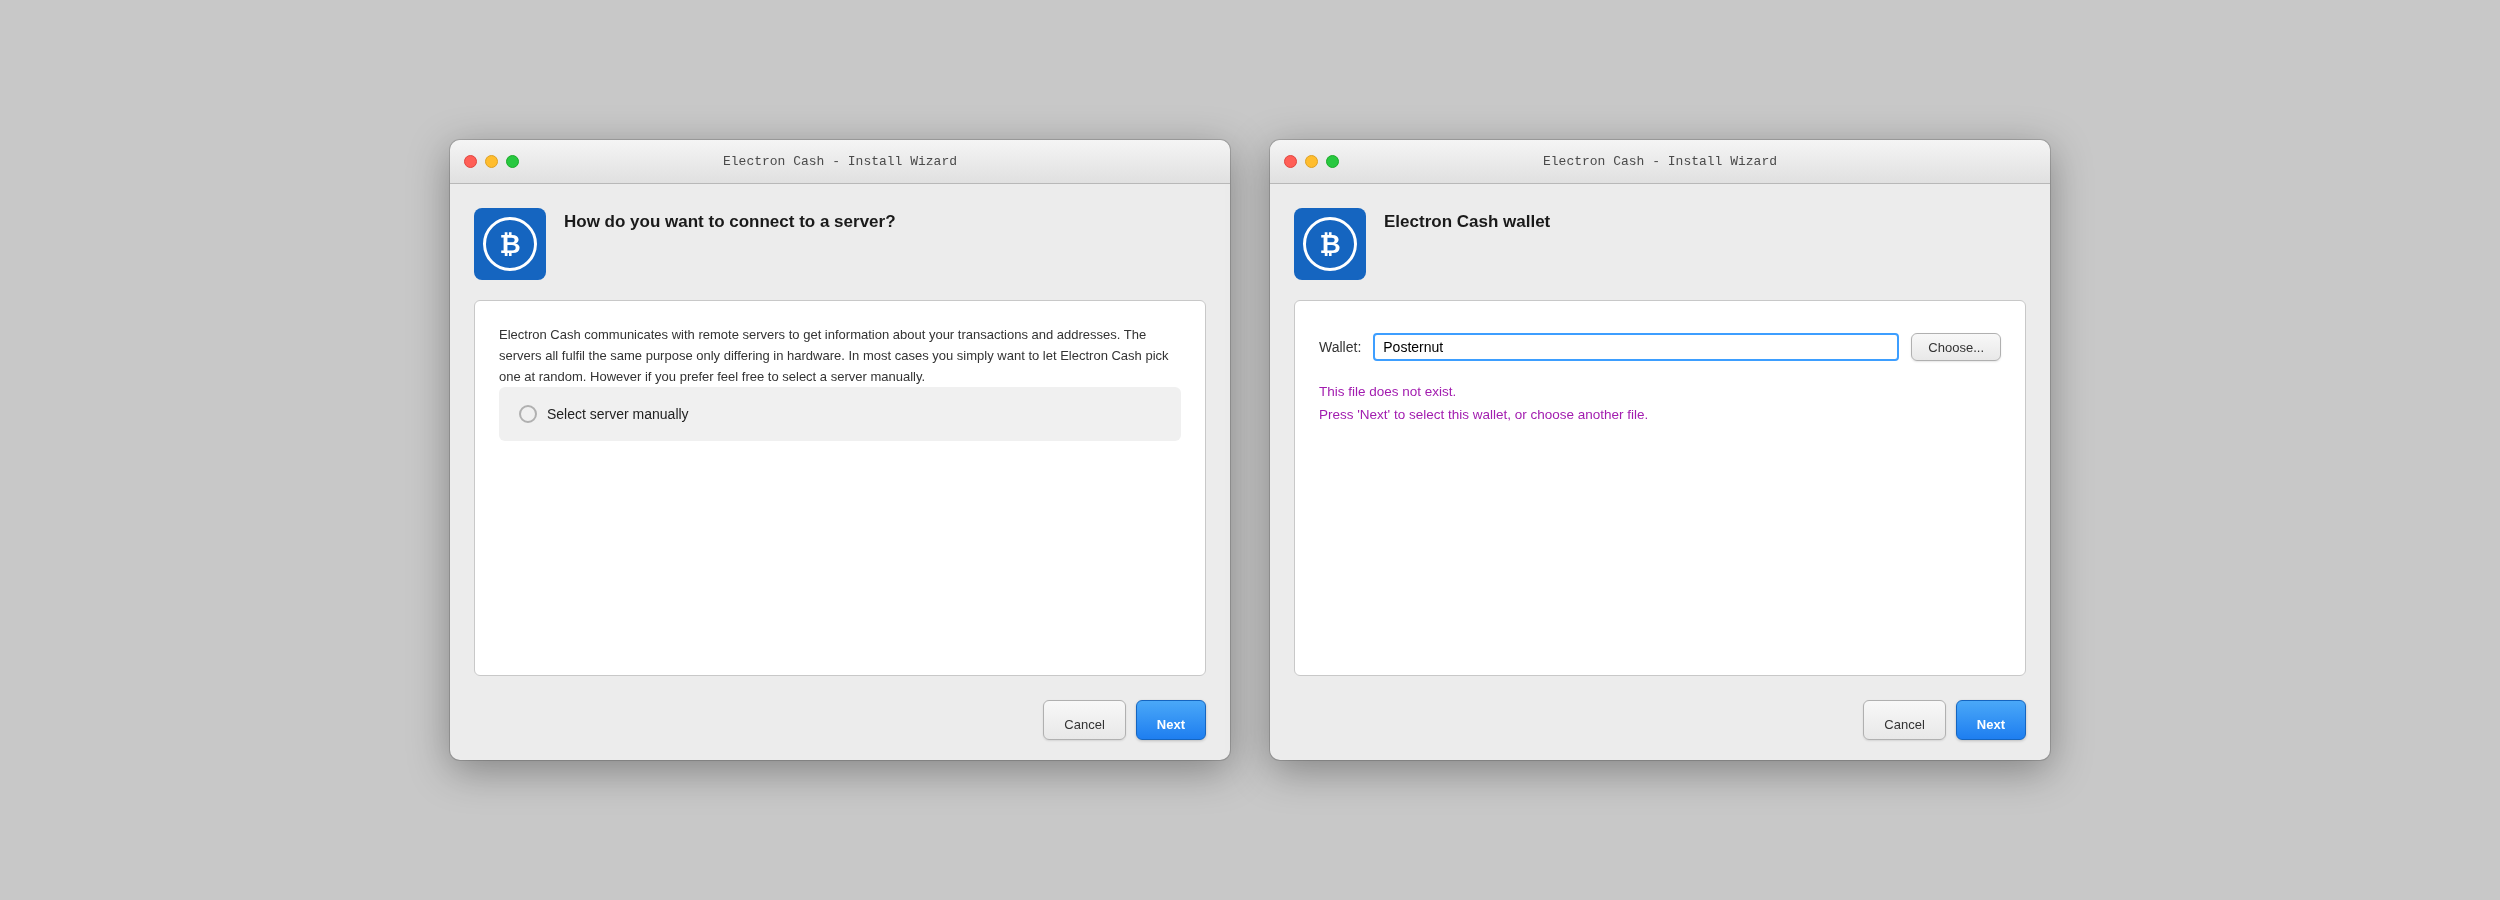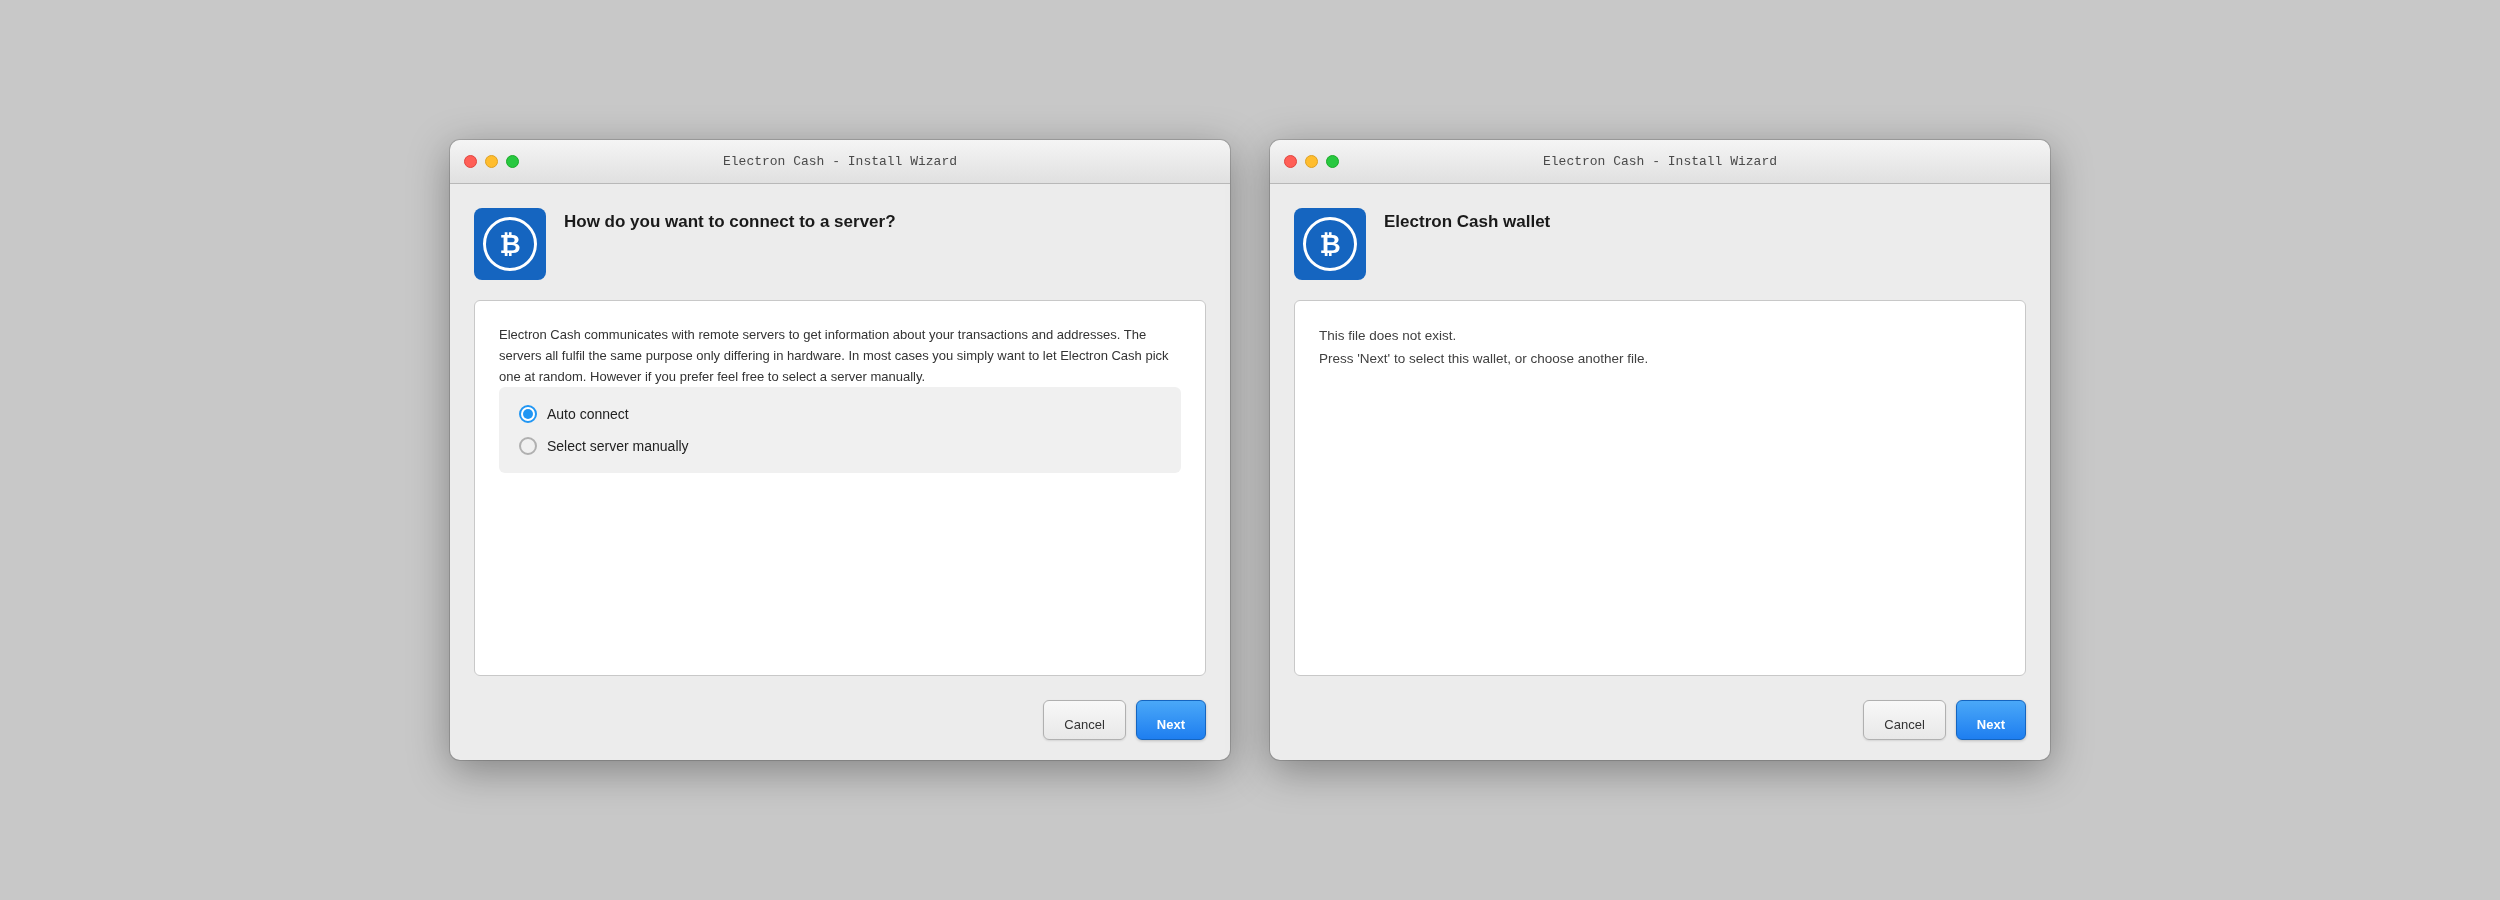--- a/index.html
+++ b/index.html
@@ -235,21 +235,21 @@
       border: 1px solid #b0b0b0;
       color: #333;
       box-shadow: 0 1px 2px rgba(0,0,0,0.1);
       padding: 0 16px;
       height: 28px;
       white-space: nowrap;
     }
 
     .file-status-text {
       font-size: 13.5px;
-      color: #404040;
+      color: #a21caf;
       line-height: 1.7;
     }
 
     .second-window .main-panel {
       min-height: 300px;
     }
   </style>
 </head>
 <body>
 
@@ -273,25 +273,20 @@
       <div style="display:flex;flex-direction:column;justify-content:flex-end;">
         <span class="page-title">How do you want to connect to a server?</span>
       </div>
     </div>
 
     <div class="main-panel">
       <p class="description-text">Electron Cash communicates with remote servers to get information about your transactions and addresses. The servers all fulfil the same purpose only differing in hardware. In most cases you simply want to let Electron Cash pick one at random.  However if you prefer feel free to select a server manually.</p>
 
       <div class="radio-group">
         <label class="radio-option">
-          <div class="radio-circle selected">
-          </div>
-          <span class="radio-label">Auto connect</span>
-        </label>
-        <label class="radio-option">
           <div class="radio-circle"></div>
           <span class="radio-label">Select server manually</span>
         </label>
       </div>
     </div>
 
     <div class="footer-buttons">
       <button class="btn btn-cancel">Cancel</button>
       <button class="btn btn-next">Next</button>
     </div>
@@ -314,20 +309,25 @@
         <div class="logo-inner">
           <span>₿</span>
         </div>
       </div>
       <div style="display:flex;flex-direction:column;justify-content:flex-end;">
         <span class="page-title">Electron Cash wallet</span>
       </div>
     </div>
 
     <div class="main-panel">
+      <div class="wallet-row">
+        <span class="wallet-label">Wallet:</span>
+        <input class="wallet-input" type="text" value="Posternut" style="">
+        <button class="btn btn-choose">Choose...</button>
+      </div>
       <div class="file-status-text">
         <div>This file does not exist.</div>
         <div>Press 'Next' to select this wallet, or choose another file.</div>
       </div>
     </div>
 
     <div class="footer-buttons">
       <button class="btn btn-cancel">Cancel</button>
       <button class="btn btn-next">Next</button>
     </div>

